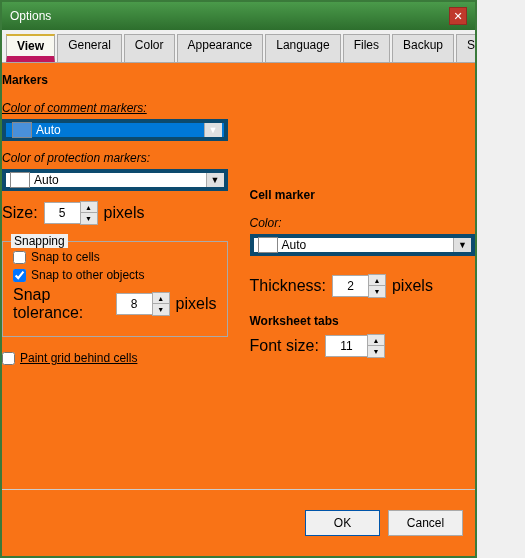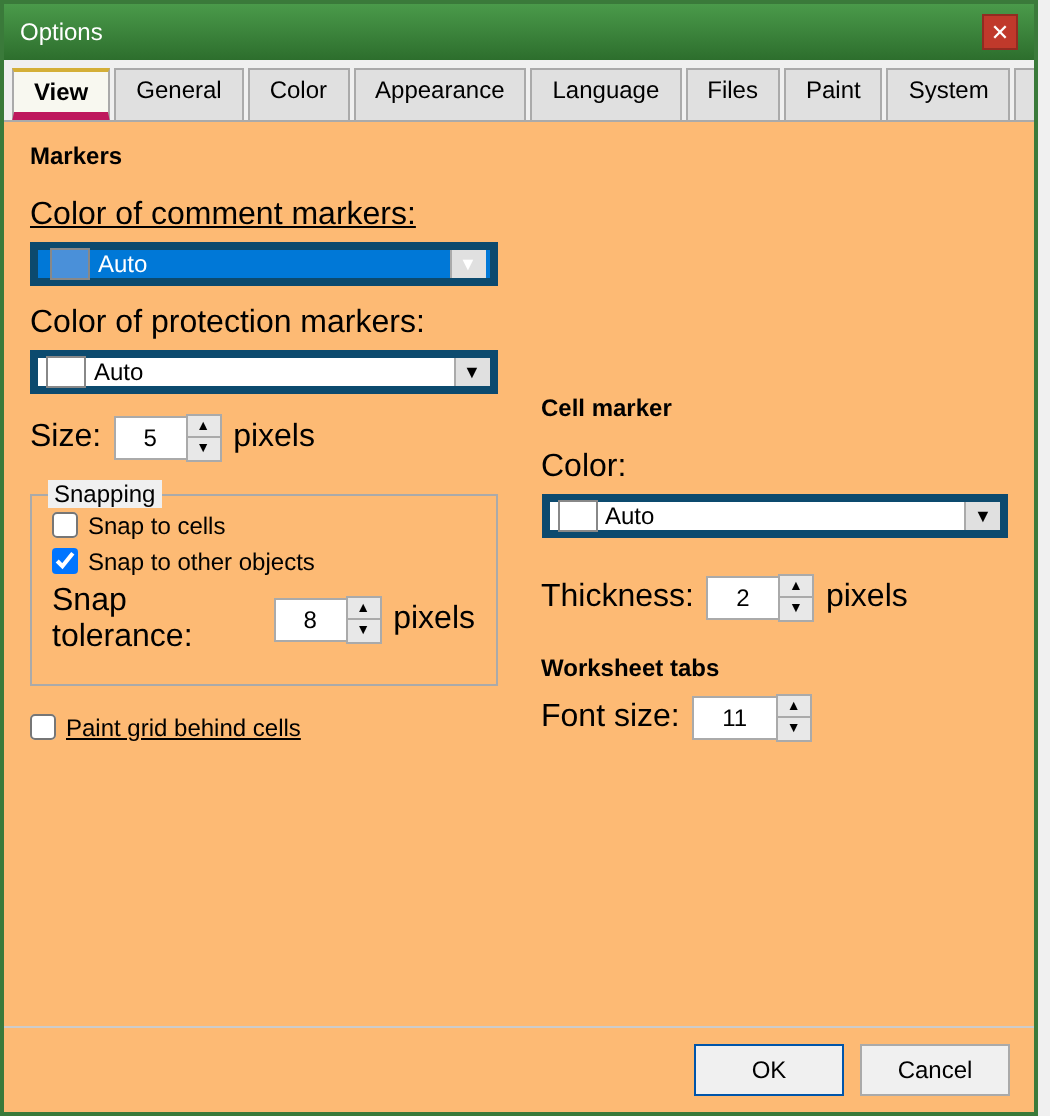--- a/index.html
+++ b/index.html
@@ -2,24 +2,24 @@
 <html><head>
   <meta charset="utf-8">
   <style>
     * { box-sizing: border-box; margin: 0; padding: 0; }
     body {
       font-family: 'Segoe UI', Tahoma, sans-serif;
       font-size: 13px;
       background: #f0f0f0;
     }
     .window {
-      width: 519px;
+      width: 477px;
       height: 558px;
       border: 2px solid #3a7a3a;
-      background: #fdba74;
+      background: #f97316;
       display: flex;
       flex-direction: column;
       position: relative;
     }
     .title-bar {
       background: linear-gradient(to bottom, #4a9a4a, #2d6e2d);
       color: white;
       padding: 4px 8px;
       display: flex;
       align-items: center;
@@ -58,29 +58,29 @@
       border: 1px solid #aaa;
       border-bottom: none;
       background: #e0e0e0;
       margin-right: 2px;
       cursor: pointer;
       font-size: 12px;
       white-space: nowrap;
     }
     .tab.active {
       background: #fff;
-      border-bottom: 5px solid #be185d;
+      border-bottom: 7px solid #be185d;
       margin-bottom: -1px;
       font-weight: bold;
       background: #f8f8f0;
       border-top: 2px solid #d4af37;
     }
     .content {
       flex: 1;
-      padding: 10px 13px;
+      padding: 10px 0;
       display: flex;
       gap: 22px;
       overflow: hidden;
     }
     .left-col {
       flex: 1;
       display: flex;
       flex-direction: column;
       gap: 10px;
     }
@@ -194,37 +194,37 @@
       cursor: pointer;
       border: none;
       border-bottom: 1px solid #aaa;
       line-height: 1;
     }
     .spinner-btn:last-child {
       border-bottom: none;
     }
     .checkbox-row {
       display: flex;
-      align-items: flex-start;
+      align-items: center;
       gap: 5px;
       font-size: 12px;
       margin-bottom: 4px;
     }
     .checkbox-row input[type=checkbox] {
       width: 13px;
       height: 13px;
     }
     .underline {
       text-decoration: underline;
     }
     .footer {
       display: flex;
       justify-content: flex-end;
       gap: 8px;
-      padding: 8px 12px;
+      padding: 20px 12px;
       border-top: 1px solid #ccc;
       flex-shrink: 0;
     }
     .footer-btn {
       width: 75px;
       height: 26px;
       background: #f0f0f0;
       border: 1px solid #aaa;
       font-size: 12px;
       cursor: pointer;
@@ -232,41 +232,42 @@
       align-items: center;
       justify-content: center;
     }
     .footer-btn.ok {
       border-color: #0055aa;
     }
     .pixels-label {
       font-size: 16px;
     }
     .sub-label {
-      font-size: 16px;
+      font-size: 12px;
       margin-bottom: 4px;
+      font-style: italic;
     }
   </style>
 </head>
 <body>
 
 <div class="window">
   <div class="title-bar">
     <span class="title-text">Options</span>
     <div class="close-btn">✕</div>
   </div>
 
   <div class="tabs-bar">
     <div class="tab active">View</div>
     <div class="tab">General</div>
     <div class="tab">Color</div>
     <div class="tab">Appearance</div>
     <div class="tab">Language</div>
     <div class="tab">Files</div>
-    <div class="tab">Paint</div>
+    <div class="tab">Backup</div>
     <div class="tab">System</div>
     <div class="tab">Fon ▶</div>
   </div>
 
   <div class="content">
 
     <div class="left-col">
       <div class="section-label">Markers</div>
 
       <div>

